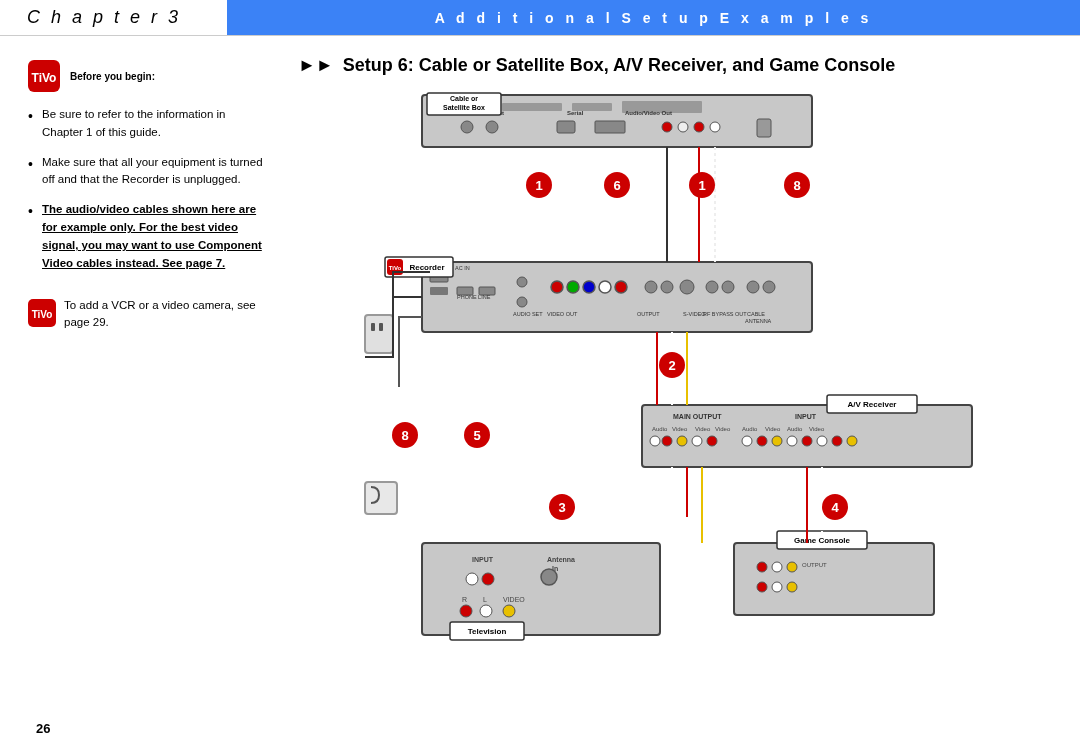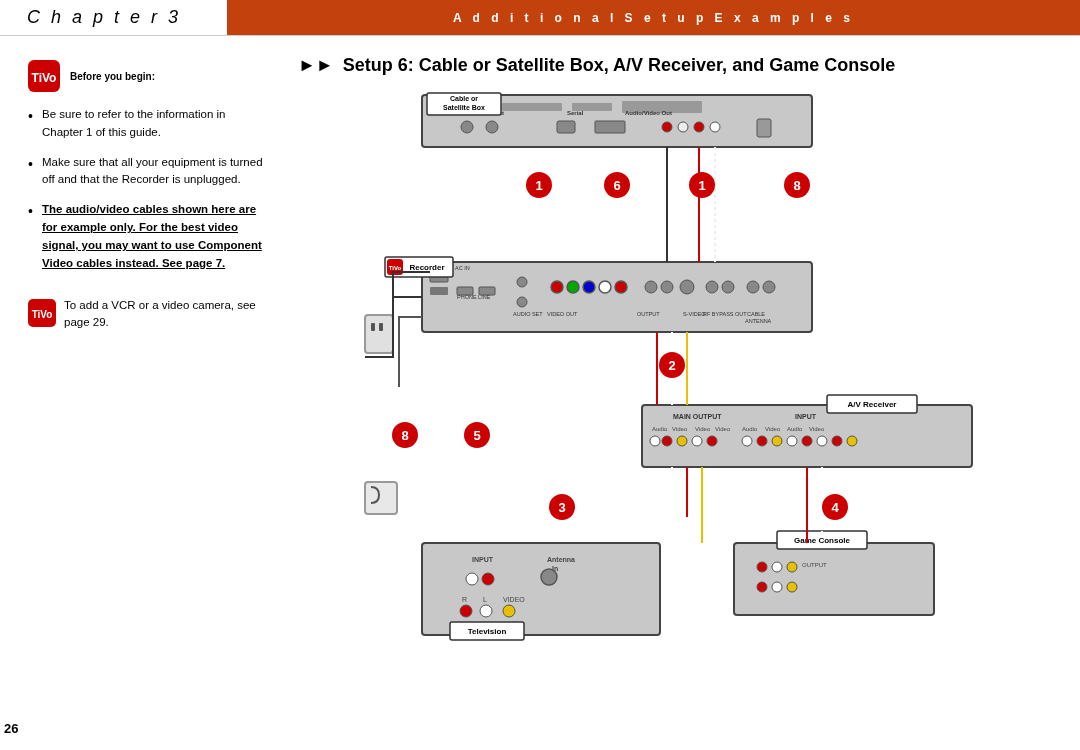--- a/index.html
+++ b/index.html
@@ -25,26 +25,26 @@
       display: flex;
       align-items: center;
       padding-left: 20px;
       font-size: 18px;
       letter-spacing: 3px;
       color: #000;
       font-style: italic;
     }
     .header-title {
       flex: 1;
-      background: #c2410c;
+      background: #3b82f6;
       display: flex;
       align-items: center;
       justify-content: center;
       color: #fff;
-      font-size: 12px;
+      font-size: 14px;
       letter-spacing: 4px;
       font-weight: bold;
     }
 
     
     .main {
       display: flex;
       padding: 8px;
       height: calc(750px - 36px);
     }
@@ -107,21 +107,21 @@
       width: 28px;
       height: 28px;
       margin-right: 8px;
       flex-shrink: 0;
       margin-top: 2px;
     }
 
     .page-number {
       position: absolute;
       bottom: 14px;
-      left: 4px;
+      left: 36px;
       font-size: 13px;
       font-weight: bold;
     }
 
     
     .right-panel {
       flex: 1;
       padding: 10px 16px 10px 10px;
       position: relative;
     }

